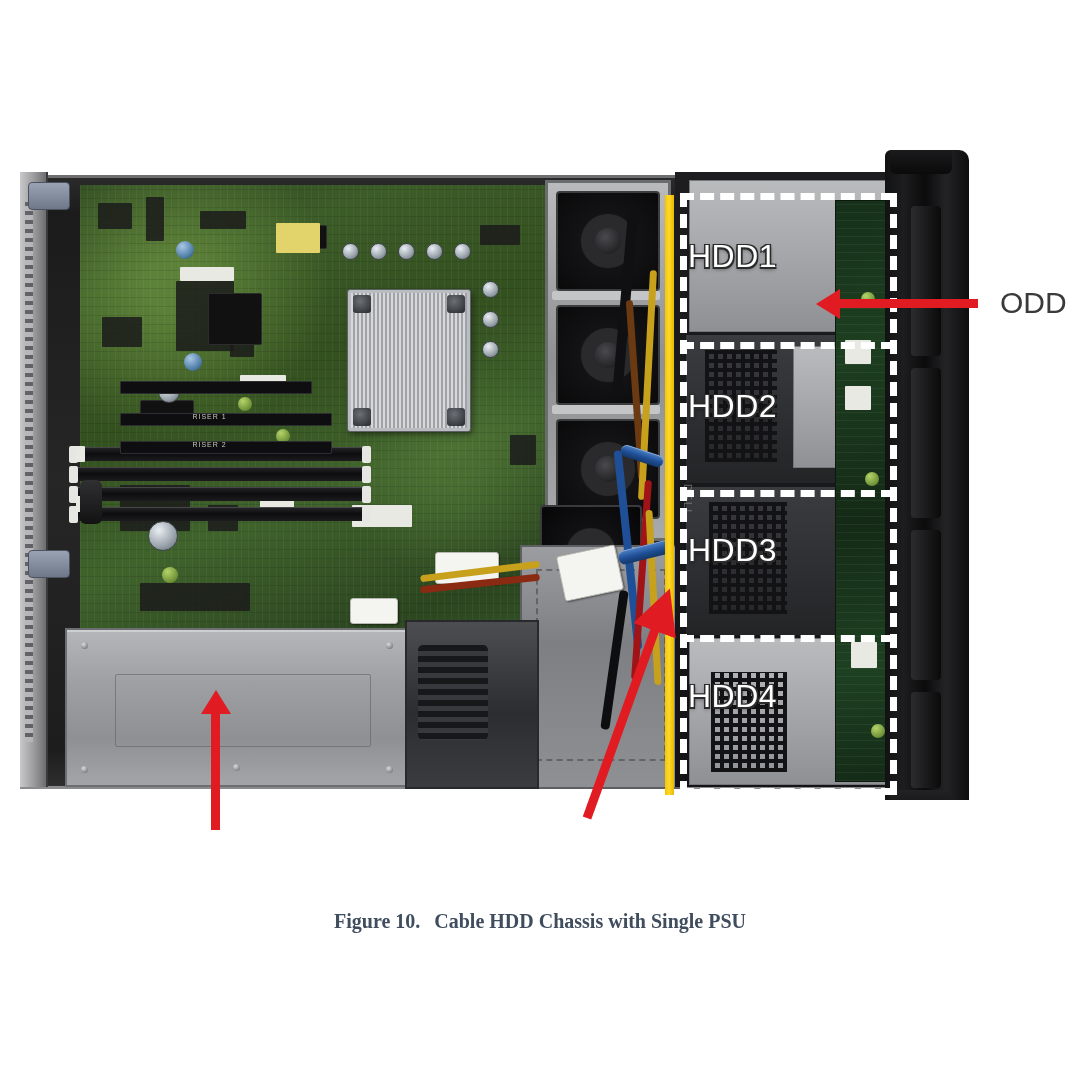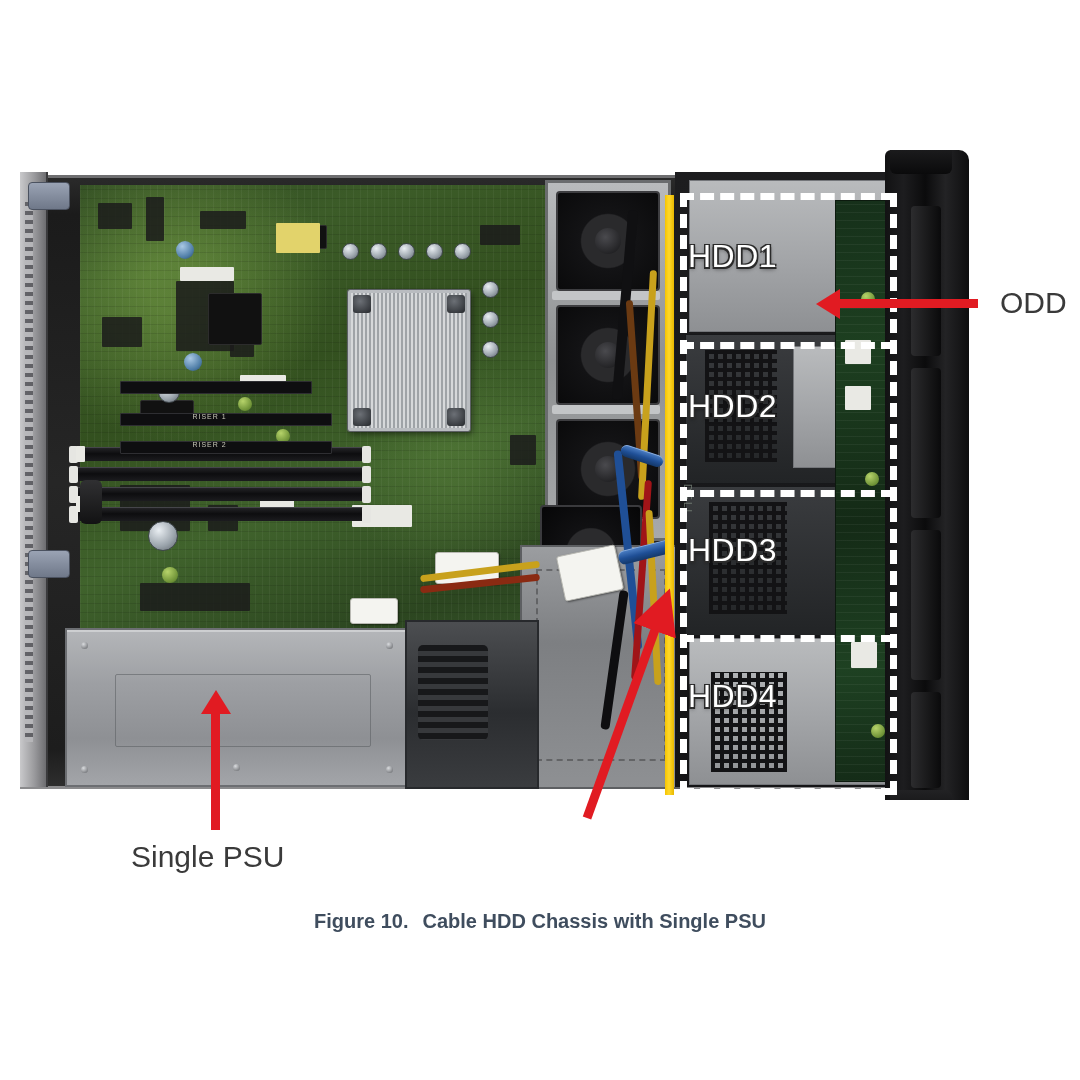--- a/index.html
+++ b/index.html
@@ -280,21 +280,21 @@
     content:"";position:absolute;left:50%;margin-left:-15px;top:-22px;
     width:0;height:0;border-left:15px solid transparent;border-right:15px solid transparent;
     border-bottom:24px solid #e11b22;
   }
   .arrow-diag{position:absolute;}
 
   
   .caption{
     position:absolute;left:0;top:910px;width:1080px;text-align:center;
     font-size:20px;font-weight:bold;color:#3f4d5e;
-    font-family:Liberation Sans, sans-serif;
+    font-family:Liberation Serif, serif;
   }
   .caption .num{margin-right:14px;}
 </style>
 </head>
 <body>
 
 <div id="figure">
 
   <div class="photo">
 
@@ -461,21 +461,20 @@
     <div class="hddlabel" style="left:668px;top:88px;">HDD1</div>
     <div class="hddlabel" style="left:668px;top:238px;">HDD2</div>
     <div class="hddlabel" style="left:668px;top:382px;">HDD3</div>
     <div class="hddlabel" style="left:668px;top:528px;">HDD4</div>
   </div>
 
   <div class="arrow-h" style="left:838px;top:299px;width:140px;"></div>
   <div class="callout" style="left:1000px;top:286px;">ODD</div>
 
   <div class="arrow-v" style="left:211px;top:712px;height:118px;"></div>
-  <div class="callout" style="left:131px;top:840px;">Single PSU</div>
 
   <svg class="arrow-diag" width="240" height="260" style="left:545px;top:570px;" viewBox="0 0 240 260">
     <defs>
       <marker id="bpHead" markerWidth="5" markerHeight="5" refX="3.4" refY="2.5" orient="auto">
         <path d="M0,0 L5,2.5 L0,5 z" fill="#e11b22"></path>
       </marker>
     </defs>
     <line x1="42" y1="248" x2="120" y2="32" stroke="#e11b22" stroke-width="9" marker-end="url(#bpHead)"></line>
   </svg>
 

